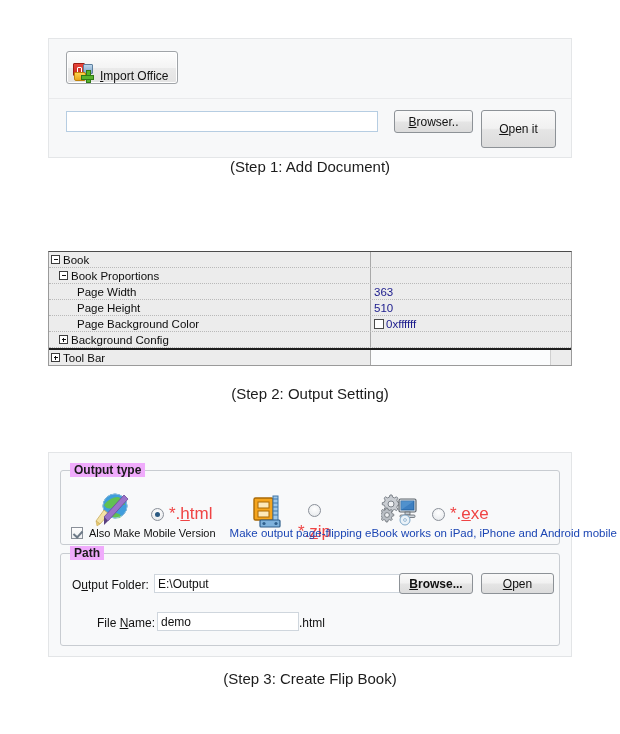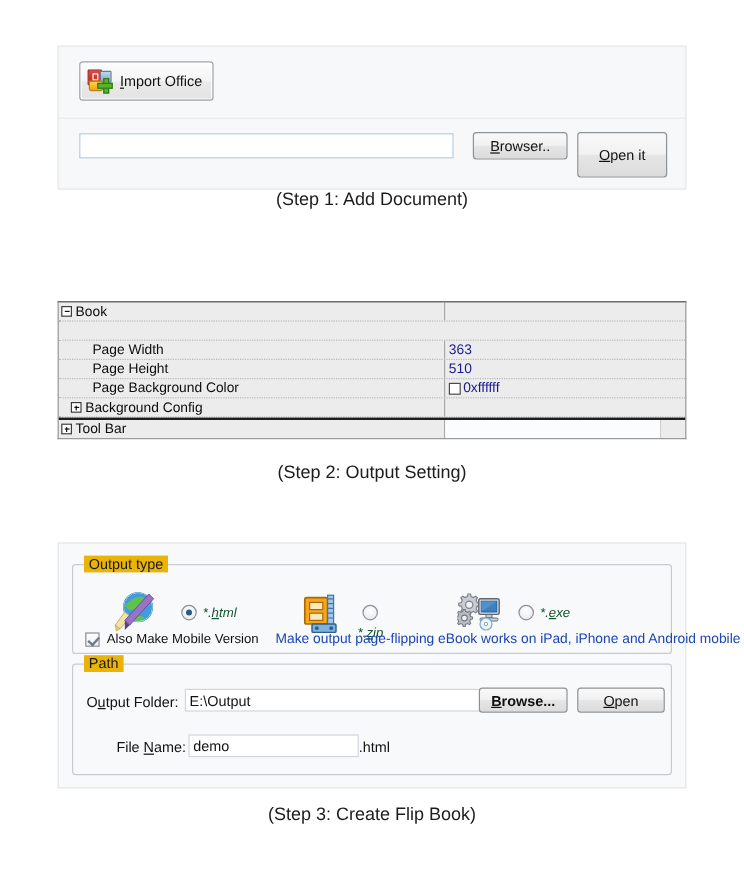--- a/index.html
+++ b/index.html
@@ -62,20 +62,21 @@
   #import-office-btn {
     position: absolute;
     left: 17px; top: 12px;
     width: 112px; height: 33px;
     justify-content: flex-start;
     padding-left: 6px;
     gap: 5px;
     border-color: #a0a4a8;
     background: linear-gradient(to bottom, #fdfdfd 0%, #f4f4f4 50%, #eaeaea 52%, #e3e3e3 100%);
     box-shadow: inset 0 0 0 1px #ffffff;
+    align-items: flex-end;
   }
   #import-office-label { font-size: 12px; }
 
   
   .office-icon { position: relative; width: 22px; height: 20px; flex: 0 0 auto; }
   .oi-red {
     position: absolute; left: 0; top: 0; width: 12px; height: 13px;
     background: linear-gradient(to bottom, #e8443a, #c4261c);
     border: 1px solid #9c1d14;
     border-radius: 1px;
@@ -229,44 +230,45 @@
   }
   .groupbox {
     position: absolute;
     border: 1px solid #c8ccd1;
     border-radius: 3px;
     box-sizing: border-box;
   }
   .groupbox > .gb-title {
     position: absolute;
     top: -8px; left: 9px;
-    background: #eab308;
+    background: #f0abfc;
     padding: 0 4px;
     font-size: 12px;
     color: #1a1a1a;
     white-space: nowrap;
+    font-weight: bold;
   }
   #gb-output-type { left: 11px; top: 17px; width: 500px; height: 75px; }
   #gb-path        { left: 11px; top: 100px; width: 500px; height: 93px; }
 
   .opt { position: absolute; display: flex; align-items: center; gap: 5px; }
   .radio {
     width: 13px; height: 13px; border-radius: 50%;
     border: 1px solid #8a9099;
     background: radial-gradient(circle at 50% 35%, #ffffff 0%, #eef0f2 60%, #dfe2e5 100%);
     box-sizing: border-box;
     position: relative;
     flex: 0 0 auto;
   }
   .radio.checked::after {
     content: ""; position: absolute; left: 3px; top: 3px;
     width: 5px; height: 5px; border-radius: 50%;
     background: #2b5a82;
   }
-  .opt-label { font-size: 11px; color: #14532d; white-space: nowrap; font-style: italic; }
+  .opt-label { font-size: 17px; color: #ef4444; white-space: nowrap; }
 
   #opt-html { left: 90px; top: 33px; }
   #opt-zip  { left: 237px; top: 33px; flex-direction: column; }
   #opt-exe  { left: 371px; top: 33px; }
 
   .type-icon { position: absolute; }
   #icon-html { left: 33px; top: 20px; width: 38px; height: 36px; }
   #icon-zip  { left: 190px; top: 20px; width: 36px; height: 38px; }
   #icon-exe  { left: 320px; top: 22px; width: 42px; height: 34px; }
 
@@ -352,20 +354,24 @@
 
   <div class="pg-row">
     <div class="pg-name">
       <span class="expander"></span>
       <span>Book</span>
     </div>
     <div class="pg-val"></div>
   </div>
 
   <div class="pg-row">
+    <div class="pg-name indent1">
+      <span class="expander"></span>
+      <span>Book Proportions</span>
+    </div>
     <div class="pg-val"></div>
   </div>
 
   <div class="pg-row">
     <div class="pg-name indent2">
       <span>Page Width</span>
     </div>
     <div class="pg-val">363</div>
   </div>
 

